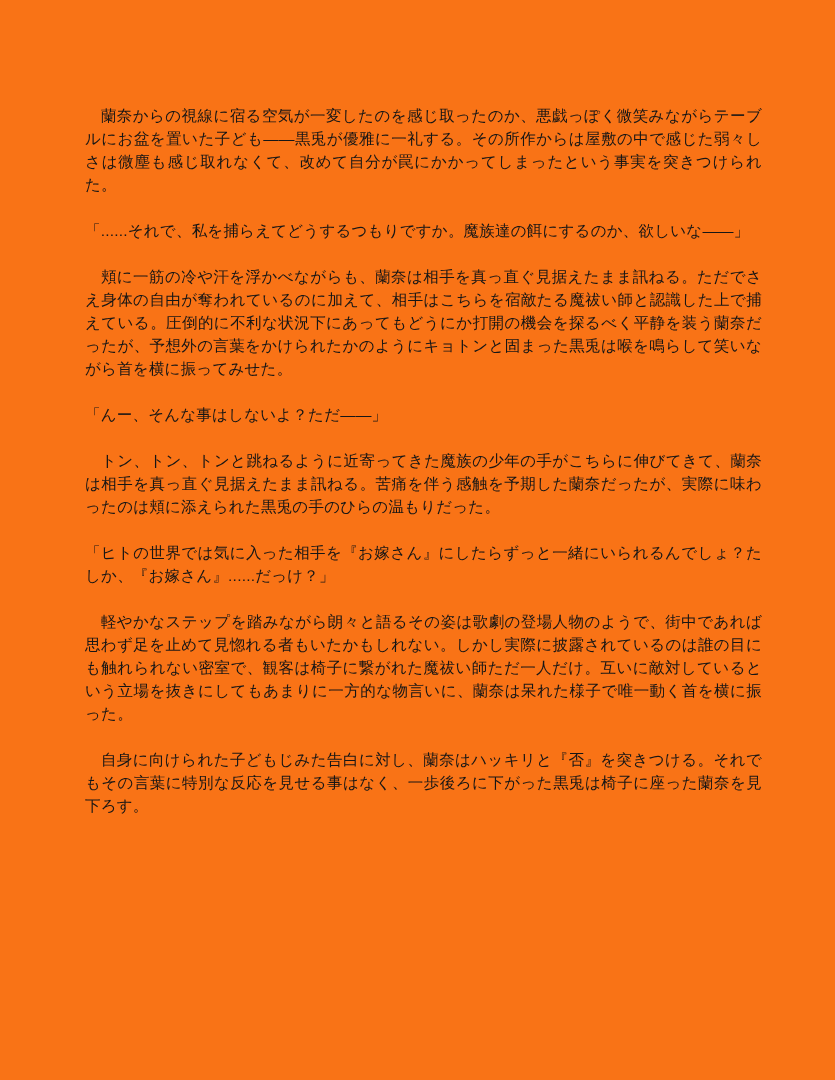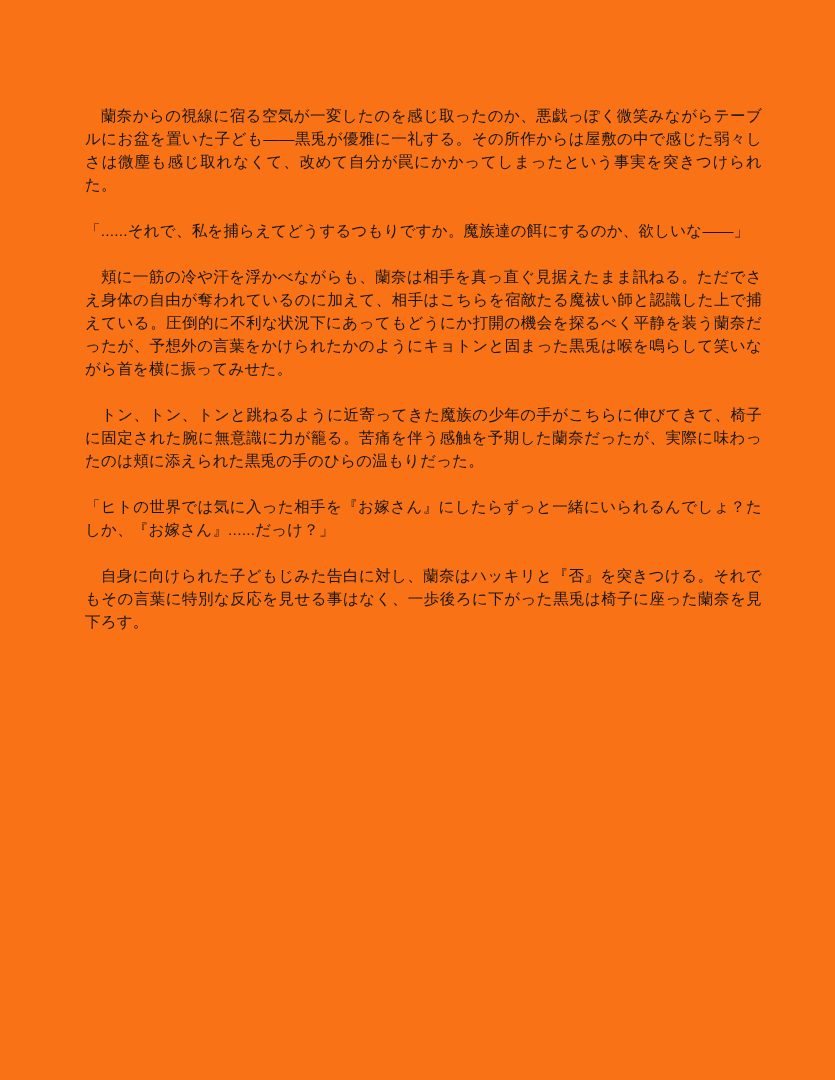--- a/index.html
+++ b/index.html
@@ -35,18 +35,20 @@
   }
 </style>
 </head>
 <body>
 
 <div class="page">
   <div class="text-body">
     <p>　蘭奈からの視線に宿る空気が一変したのを感じ取ったのか、悪戯っぽく微笑みながらテーブルにお盆を置いた子ども――黒兎が優雅に一礼する。その所作からは屋敷の中で感じた弱々しさは微塵も感じ取れなくて、改めて自分が罠にかかってしまったという事実を突きつけられた。</p>
     <p class="gap">「......それで、私を捕らえてどうするつもりですか。魔族達の餌にするのか、欲しいな――」</p>
     <p class="gap">　頬に一筋の冷や汗を浮かべながらも、蘭奈は相手を真っ直ぐ見据えたまま訊ねる。ただでさえ身体の自由が奪われているのに加えて、相手はこちらを宿敵たる魔祓い師と認識した上で捕えている。圧倒的に不利な状況下にあってもどうにか打開の機会を探るべく平静を装う蘭奈だったが、予想外の言葉をかけられたかのようにキョトンと固まった黒兎は喉を鳴らして笑いながら首を横に振ってみせた。</p>
-    <p class="gap">　トン、トン、トンと跳ねるように近寄ってきた魔族の少年の手がこちらに伸びてきて、椅子に固定された腕に無意識に力が籠る。苦痛を伴う感触を予期した蘭奈だったが、実際に味わったのは頬に添えられた黒兎の手のひらの温もりだった。</p>
+    <p class="gap">「んー、そんな事はしないよ？ただ――」</p>
+    <p class="gap">　トン、トン、トンと跳ねるように近寄ってきた魔族の少年の手がこちらに伸びてきて、蘭奈は相手を真っ直ぐ見据えたまま訊ねる。苦痛を伴う感触を予期した蘭奈だったが、実際に味わったのは頬に添えられた黒兎の手のひらの温もりだった。</p>
     <p class="gap">「ヒトの世界では気に入った相手を『お嫁さん』にしたらずっと一緒にいられるんでしょ？たしか、『お嫁さん』......だっけ？」</p>
+    <p class="gap">　軽やかなステップを踏みながら朗々と語るその姿は歌劇の登場人物のようで、街中であれば思わず足を止めて見惚れる者もいたかもしれない。しかし実際に披露されているのは誰の目にも触れられない密室で、観客は椅子に繋がれた魔祓い師ただ一人だけ。互いに敵対しているという立場を抜きにしてもあまりに一方的な物言いに、蘭奈は呆れた様子で唯一動く首を横に振った。</p>
     <p class="gap">　自身に向けられた子どもじみた告白に対し、蘭奈はハッキリと『否』を突きつける。それでもその言葉に特別な反応を見せる事はなく、一歩後ろに下がった黒兎は椅子に座った蘭奈を見下ろす。</p>
 
   </div>
 </div>
 
 </body></html>

